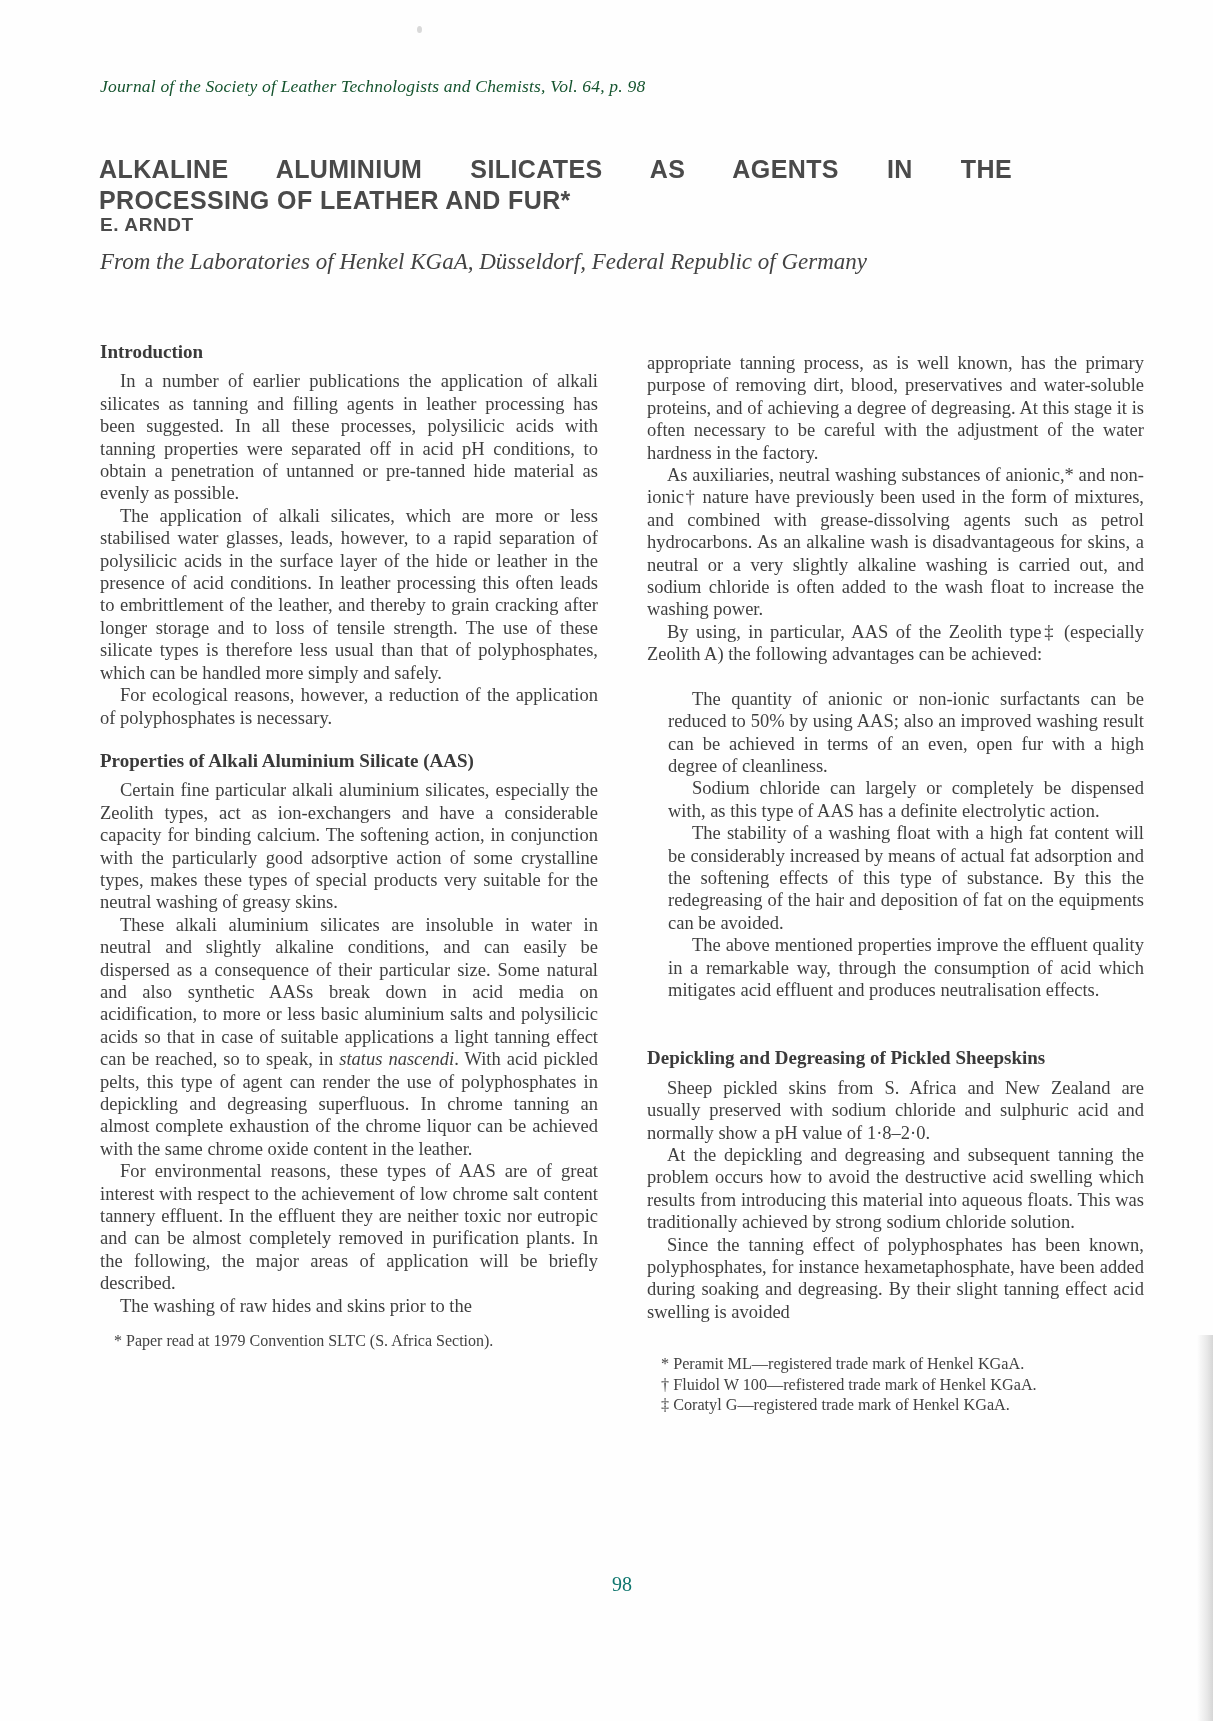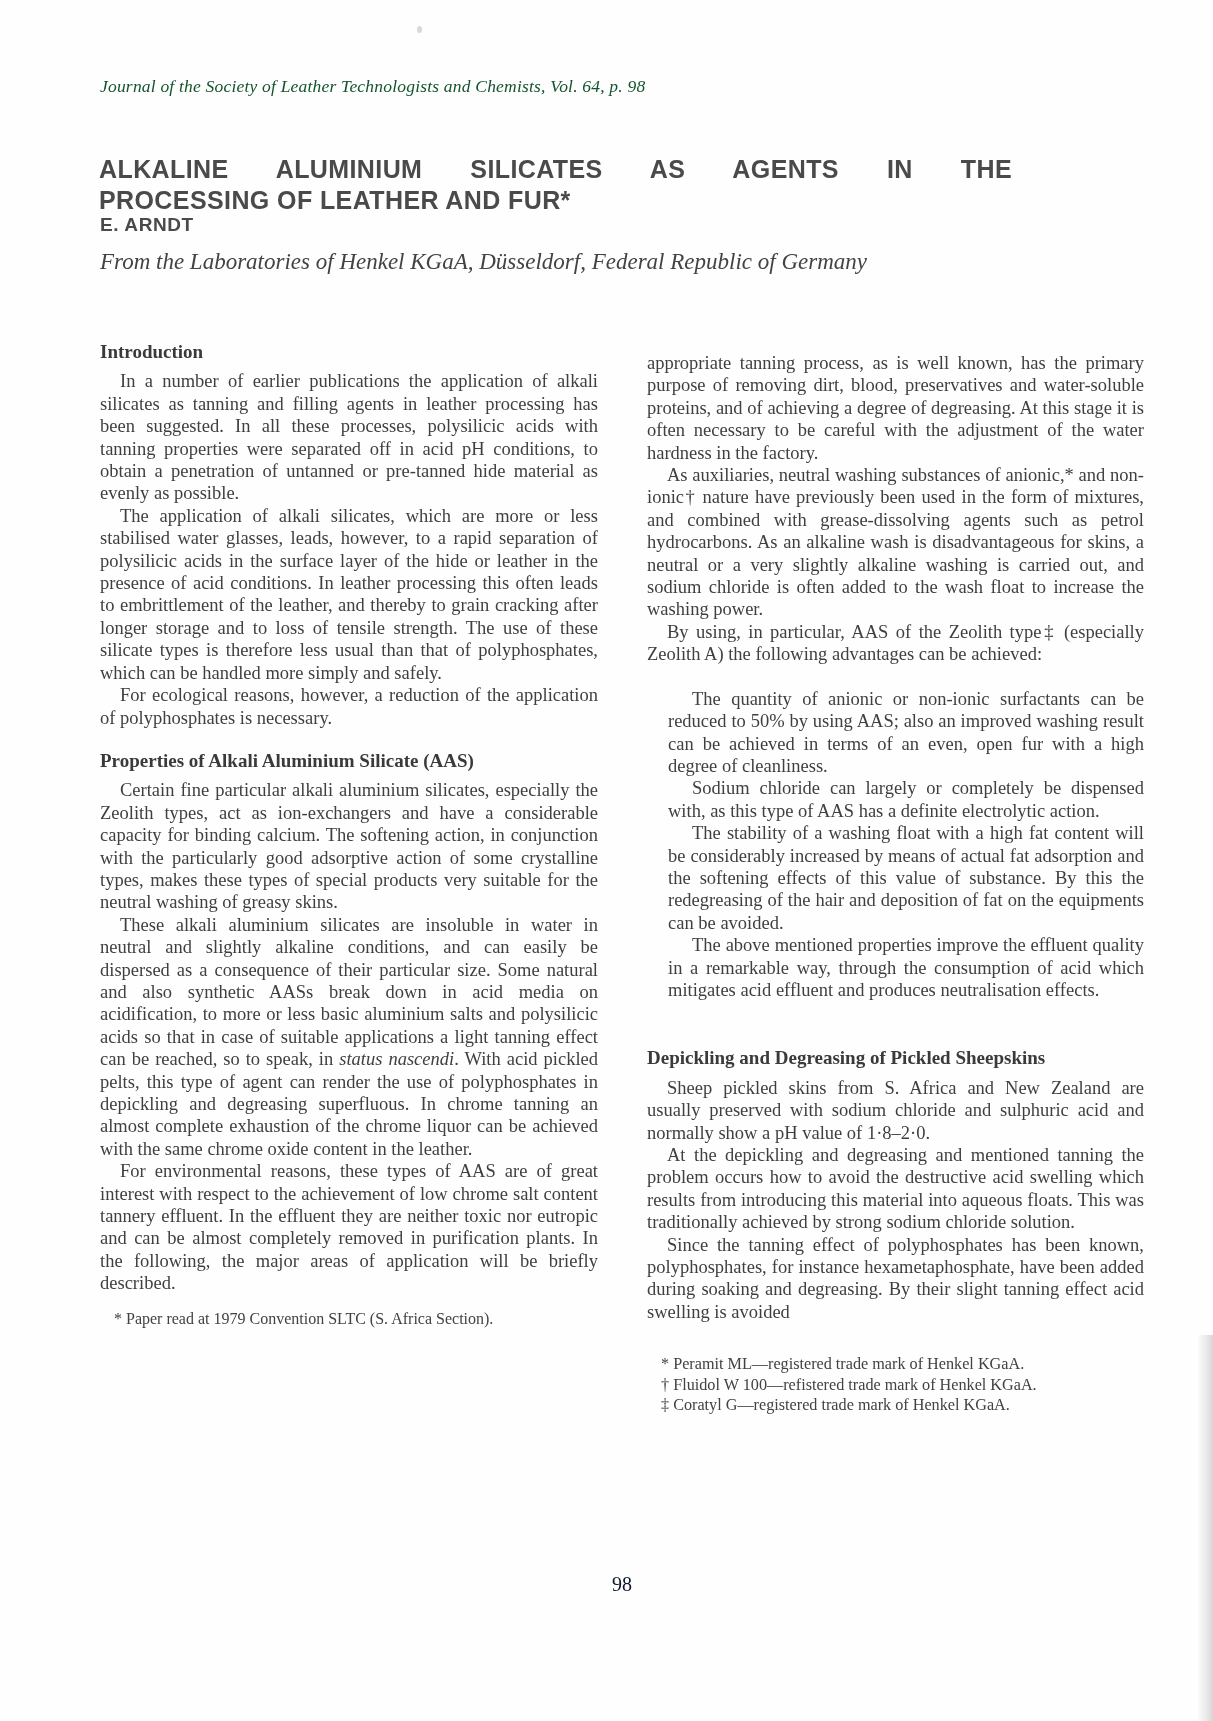--- a/index.html
+++ b/index.html
@@ -51,21 +51,21 @@
     margin-top: 14px; font-size: 16px; line-height: 20.5px;
     text-indent: 14px; text-align: left; color: #424242;
   }
   .footnotes-right {
     margin-top: 31px; padding-left: 14px;
     font-size: 16.2px; line-height: 20.6px; text-align: left; color: #424242;
   }
   .footnotes-right .fn { margin: 0; }
   .page-number {
     position: absolute; left: 600px; top: 1573px; width: 44px;
-    text-align: center; font-size: 20px; color: #0f172a;
+    text-align: center; font-size: 20px; color: #0f766e;
   }
   .ital { font-style: italic; }
   .edge-shade {
     position: absolute; right: 0; top: 1335px; bottom: 0; width: 16px;
     background: linear-gradient(to right, rgba(160,160,160,0) 0%, rgba(150,150,150,0.22) 65%, rgba(130,130,130,0.32) 100%);
   }
   .speck {
     position: absolute; left: 417px; top: 26px; width: 5px; height: 7px;
     background: #d9d9d9; border-radius: 50%;
   }
@@ -87,39 +87,40 @@
   <div class="sec-heading first">Introduction</div>
   <p class="para fi">In a number of earlier publications the application of alkali silicates as tanning and filling agents in leather processing has been suggested. In all these processes, polysilicic acids with tanning properties were separated off in acid pH conditions, to obtain a penetration of untanned or pre-tanned hide material as evenly as possible.</p>
   <p class="para fi">The application of alkali silicates, which are more or less stabilised water glasses, leads, however, to a rapid separation of polysilicic acids in the surface layer of the hide or leather in the presence of acid conditions. In leather processing this often leads to embrittlement of the leather, and thereby to grain cracking after longer storage and to loss of tensile strength. The use of these silicate types is therefore less usual than that of polyphosphates, which can be handled more simply and safely.</p>
   <p class="para fi">For ecological reasons, however, a reduction of the application of polyphosphates is necessary.</p>
 
   <div class="sec-heading">Properties of Alkali Aluminium Silicate (AAS)</div>
   <p class="para fi">Certain fine particular alkali aluminium silicates, especially the Zeolith types, act as ion-exchangers and have a considerable capacity for binding calcium. The softening action, in conjunction with the particularly good adsorptive action of some crystalline types, makes these types of special products very suitable for the neutral washing of greasy skins.</p>
   <p class="para fi"><span>These alkali aluminium silicates are insoluble in water in neutral and slightly alkaline conditions, and can easily be dispersed as a consequence of their particular size. Some natural and also synthetic AASs break down in acid media on acidification, to more or less basic aluminium salts and polysilicic acids so that in case of suitable applications a light tanning effect can be reached, so to speak, in </span><span class="ital">status nascendi</span><span>. With acid pickled pelts, this type of agent can render the use of polyphosphates in depickling and degreasing superfluous. In chrome tanning an almost complete exhaustion of the chrome liquor can be achieved with the same chrome oxide content in the leather.</span></p>
   <p class="para fi">For environmental reasons, these types of AAS are of great interest with respect to the achievement of low chrome salt content tannery effluent. In the effluent they are neither toxic nor eutropic and can be almost completely removed in purification plants. In the following, the major areas of application will be briefly described.</p>
 
+  <p class="para fi">The washing of raw hides and skins prior to the</p>
 
   <p class="para footnote-left">* Paper read at 1979 Convention SLTC (S. Africa Section).</p>
 </div>
 
 <div class="col col-right">
   <p class="para">appropriate tanning process, as is well known, has the primary purpose of removing dirt, blood, preservatives and water-soluble proteins, and of achieving a degree of degreasing. At this stage it is often necessary to be careful with the adjustment of the water hardness in the factory.</p>
   <p class="para fi">As auxiliaries, neutral washing substances of anionic,* and non-ionic† nature have previously been used in the form of mixtures, and combined with grease-dissolving agents such as petrol hydrocarbons. As an alkaline wash is disadvantageous for skins, a neutral or a very slightly alkaline washing is carried out, and sodium chloride is often added to the wash float to increase the washing power.</p>
   <p class="para fi">By using, in particular, AAS of the Zeolith type‡ (especially Zeolith A) the following advantages can be achieved:</p>
 
   <div class="adv-block">
     <p class="para">The quantity of anionic or non-ionic surfactants can be reduced to 50% by using AAS; also an improved washing result can be achieved in terms of an even, open fur with a high degree of cleanliness.</p>
     <p class="para">Sodium chloride can largely or completely be dispensed with, as this type of AAS has a definite electrolytic action.</p>
-    <p class="para">The stability of a washing float with a high fat content will be considerably increased by means of actual fat adsorption and the softening effects of this value of substance. By this the redegreasing of the hair and deposition of fat on the equipments can be avoided.</p>
+    <p class="para">The stability of a washing float with a high fat content will be considerably increased by means of actual fat adsorption and the softening effects of this type of substance. By this the redegreasing of the hair and deposition of fat on the equipments can be avoided.</p>
     <p class="para">The above mentioned properties improve the effluent quality in a remarkable way, through the consumption of acid which mitigates acid effluent and produces neutralisation effects.</p>
   </div>
 
   <div class="sec-heading dep-heading">Depickling and Degreasing of Pickled Sheepskins</div>
   <p class="para fi">Sheep pickled skins from S. Africa and New Zealand are usually preserved with sodium chloride and sulphuric acid and normally show a pH value of 1·8–2·0.</p>
-  <p class="para fi">At the depickling and degreasing and mentioned tanning the problem occurs how to avoid the destructive acid swelling which results from introducing this material into aqueous floats. This was traditionally achieved by strong sodium chloride solution.</p>
+  <p class="para fi">At the depickling and degreasing and subsequent tanning the problem occurs how to avoid the destructive acid swelling which results from introducing this material into aqueous floats. This was traditionally achieved by strong sodium chloride solution.</p>
   <p class="para fi">Since the tanning effect of polyphosphates has been known, polyphosphates, for instance hexametaphosphate, have been added during soaking and degreasing. By their slight tanning effect acid swelling is avoided</p>
 
   <div class="footnotes-right">
     <p class="fn">* Peramit ML—registered trade mark of Henkel KGaA.</p>
     <p class="fn">† Fluidol W 100—refistered trade mark of Henkel KGaA.</p>
     <p class="fn">‡ Coratyl G—registered trade mark of Henkel KGaA.</p>
   </div>
 </div>
 
 <div class="page-number">98</div>

